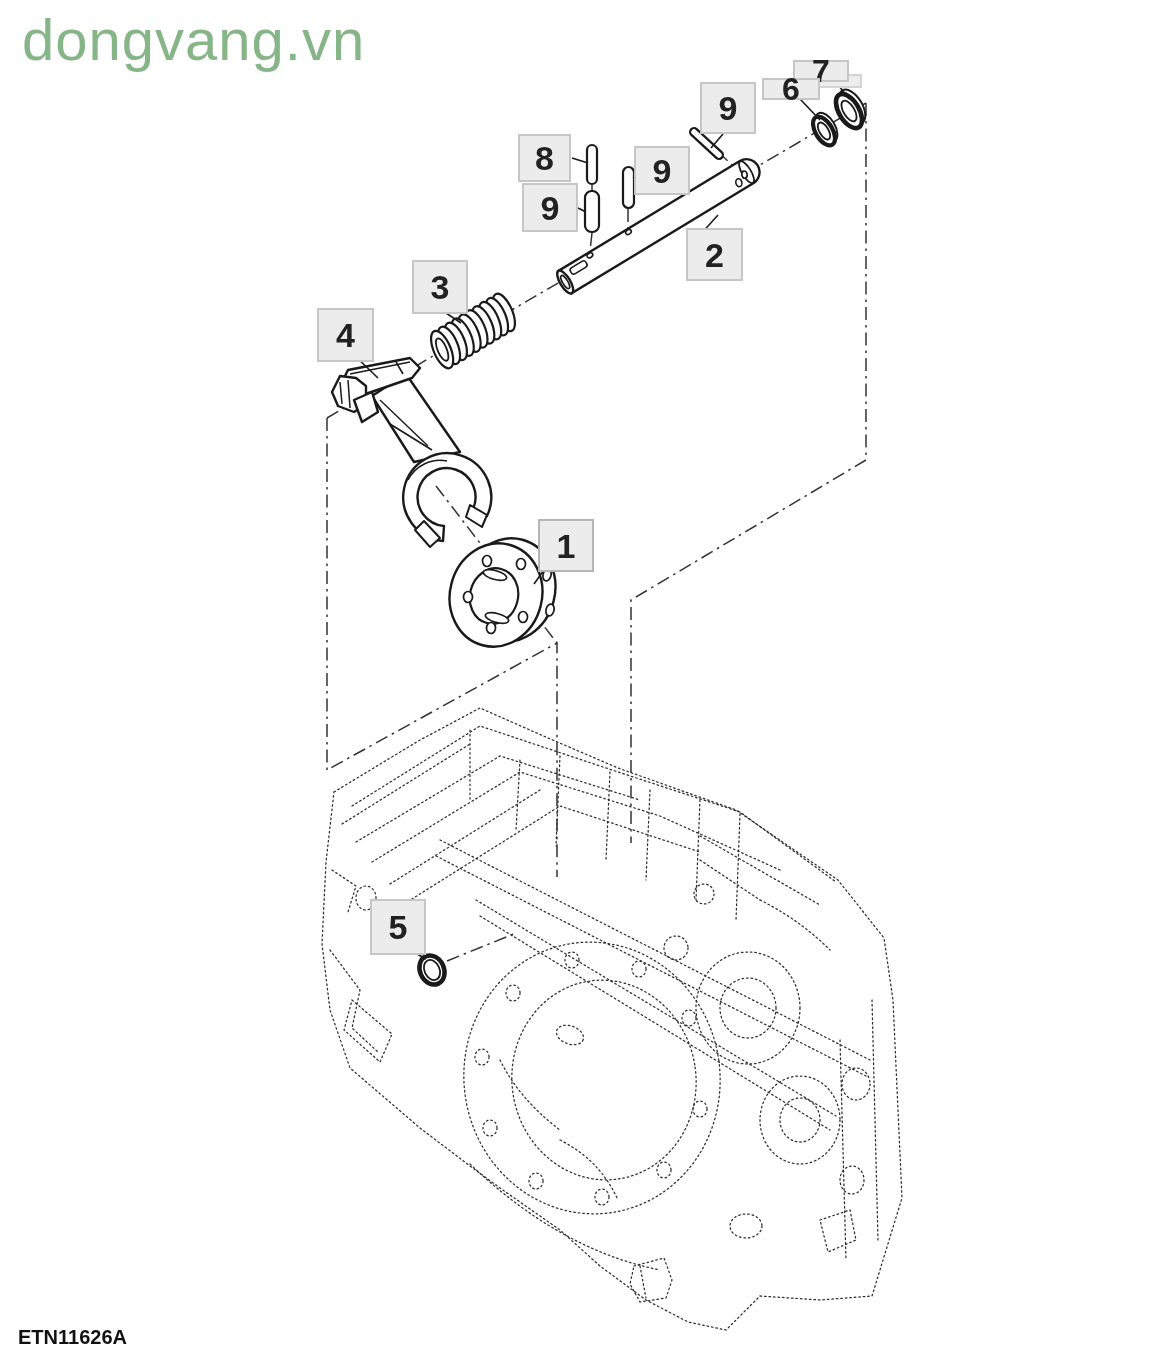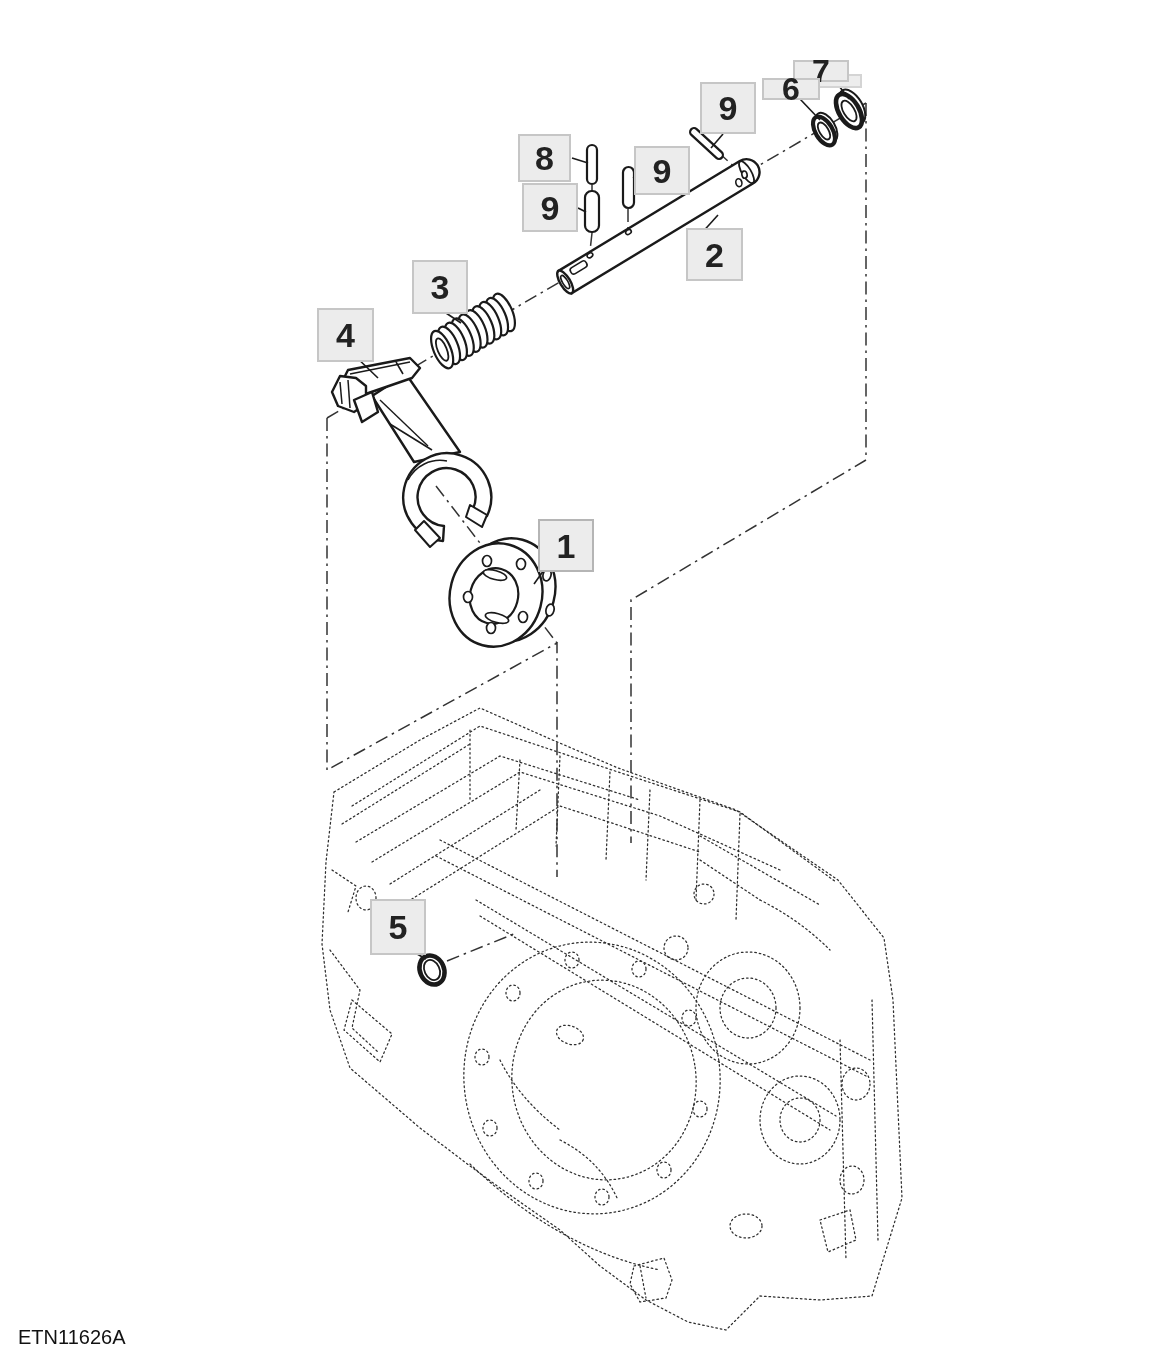--- a/index.html
+++ b/index.html
@@ -12,21 +12,21 @@
   }
   #drawing{position:absolute;left:0;top:0;}
   .watermark{
     position:absolute;left:22px;top:6px;
     font-size:58px;letter-spacing:1px;
     color:#86b687;font-weight:400;
     user-select:none;
   }
   .figure-code{
     position:absolute;left:18px;top:1326px;
-    font-size:20px;font-weight:400;color:#111;
+    font-size:20px;font-weight:700;color:#111;
   }
   .callout{
     position:absolute;
     background:#ececec;
     border:2.5px solid #c6c6c6;
     display:flex;align-items:center;justify-content:center;
     font-size:34px;font-weight:700;color:#222;
     line-height:1;box-sizing:border-box;
     overflow:visible;
   }
@@ -217,20 +217,21 @@
       <line x1="410" y1="950" x2="426" y2="959"></line>
       <line x1="800" y1="99" x2="820" y2="120"></line>
       <line x1="836" y1="82" x2="849" y2="99"></line>
       <line x1="572" y1="158" x2="588" y2="163"></line>
       <line x1="723" y1="134" x2="711" y2="148"></line>
       <line x1="578" y1="208" x2="586" y2="212"></line>
       <line x1="646" y1="184" x2="633" y2="177"></line>
     </g>
   </svg>
 
+  <div class="watermark">dongvang.vn</div>
 
   <div class="callout-shadow" style="left:806px;top:74px;width:56px;height:14px;"></div>
 
   <div class="callout thin" style="left:793px;top:60px;width:56px;height:22px;">
     <span>7</span>
   </div>
   <div class="callout thin" style="left:762px;top:78px;width:58px;height:22px;">
     <span>6</span>
   </div>
 

